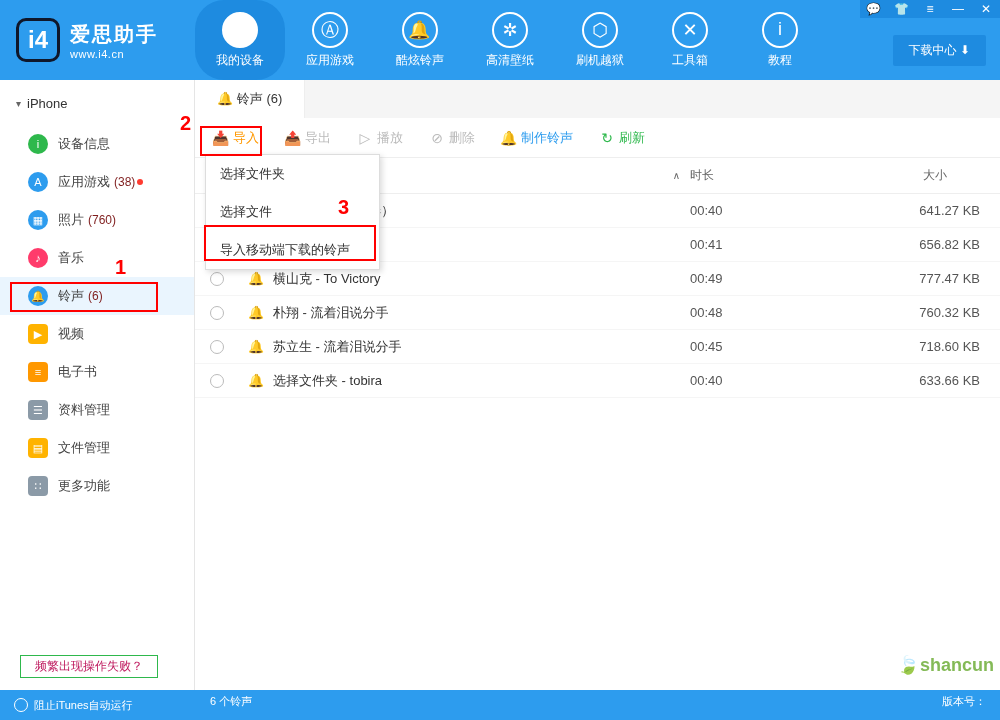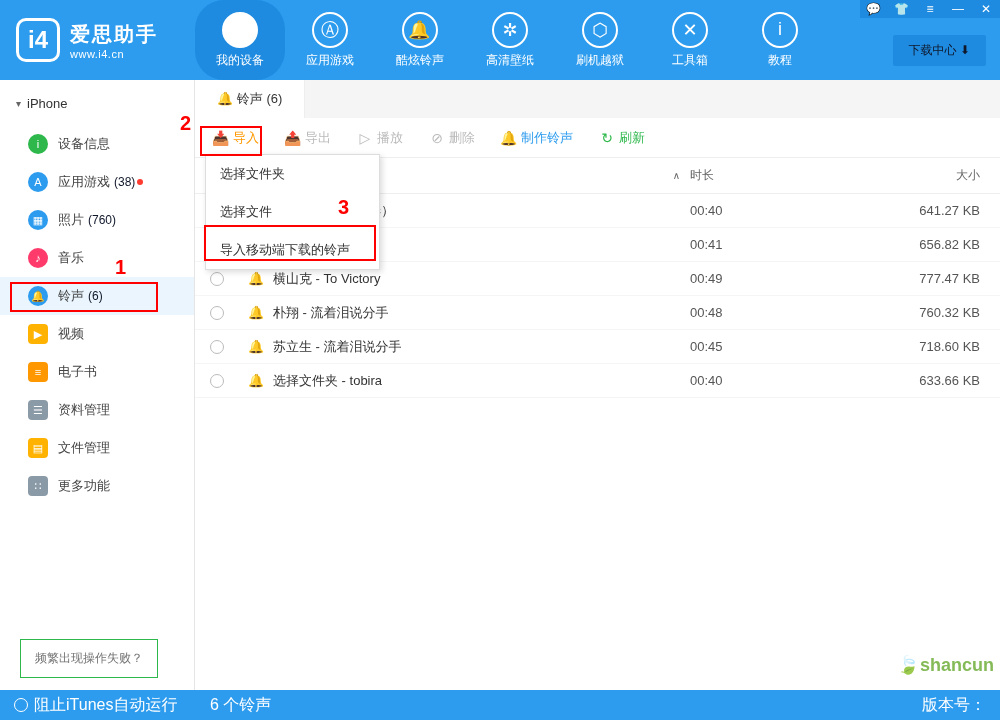--- a/index.html
+++ b/index.html
@@ -1,81 +1,81 @@
 <!DOCTYPE html>
 <html><head>
 <meta charset="utf-8">
 <style>
 * { margin: 0; padding: 0; box-sizing: border-box; font-family: "Microsoft YaHei", Arial, sans-serif; }
 body { width: 1000px; height: 720px; overflow: hidden; background: #fff; position: relative; }
 
 .header { background: #2d9cee; height: 80px; display: flex; align-items: center; position: relative; }
 .logo-area { display: flex; align-items: center; padding: 0 16px; width: 195px; }
-.logo-badge { width: 44px; height: 44px; border: 3px solid #ffffff; border-radius: 10px; display: flex; align-items: center; justify-content: center; color: #fff; font-weight: bold; font-size: 24px; text-align: right; }
+.logo-badge { width: 44px; height: 44px; border: 3px solid #0f172a; border-radius: 10px; display: flex; align-items: center; justify-content: center; color: #fff; font-weight: bold; font-size: 24px; text-align: right; }
 .logo-text { color: #fff; margin-left: 10px; }
 .logo-title { font-size: 20px; font-weight: 700; letter-spacing: 2px; }
 .logo-url { font-size: 11px; letter-spacing: 0.5px; }
 
 .nav { display: flex; height: 80px; }
 .nav-item { width: 90px; height: 80px; display: flex; flex-direction: column; align-items: center; justify-content: center; color: #fff; font-size: 12px; cursor: pointer; }
 .nav-item.active { background: #1e8be0; border-radius: 29px; }
 .nav-icon { width: 36px; height: 36px; border: 2px solid #fff; border-radius: 50%; display: flex; align-items: center; justify-content: center; margin-bottom: 4px; font-size: 18px; }
 .nav-item.active .nav-icon { background: #fff; color: #1e8be0; }
 
 .win-controls { position: absolute; top: 0; right: 0; display: flex; background: #1e8be0; }
 .win-btn { width: 28px; height: 18px; color: #fff; display: flex; align-items: center; justify-content: center; font-size: 12px; cursor: pointer; }
-.download-center { position: absolute; top: 35px; right: 14px; background: #1e8be0; color: #0f172a; padding: 7px 16px; font-size: 12px; border-radius: 2px; cursor: pointer; }
+.download-center { position: absolute; top: 35px; right: 14px; background: #1e8be0; color: #ffffff; padding: 7px 16px; font-size: 12px; border-radius: 2px; cursor: pointer; }
 
 .body { display: flex; height: 610px; }
 .sidebar { width: 195px; border-right: 1px solid #e5e5e5; padding-top: 8px; position: relative; }
 .device-header { padding: 8px 16px; font-size: 13px; color: #333; display: flex; align-items: center; cursor: pointer; }
 .device-header::before { content: "▾"; margin-right: 6px; font-size: 10px; color: #666; }
 .side-list { list-style: none; margin-top: 6px; }
 .side-item { padding: 9px 16px 9px 28px; display: flex; align-items: center; font-size: 13px; color: #444; cursor: pointer; position: relative; }
 .side-item.active { background: #eaf5fe; }
 .side-icon { width: 20px; height: 20px; border-radius: 50%; margin-right: 10px; display: flex; align-items: center; justify-content: center; font-size: 11px; color: #fff; }
 .side-icon.sq { border-radius: 4px; }
-.side-count { color: #0f172a; margin-left: 4px; font-size: 12px; }
+.side-count { color: #7f1d1d; margin-left: 4px; font-size: 12px; }
 .red-dot { width: 6px; height: 6px; background: #ff3b30; border-radius: 50%; margin-left: 2px; vertical-align: top; }
-.faq-btn { position: absolute; bottom: 12px; left: 20px; border: 1px solid #2eb84c; color: #737373; font-size: 12px; padding: 10px 14px; cursor: pointer; }
+.faq-btn { position: absolute; bottom: 12px; left: 20px; border: 1px solid #2eb84c; color: #be185d; font-size: 12px; padding: 2px 14px; cursor: pointer; }
 
 .main { flex: 1; position: relative; background: #f5f5f5; }
 .tab-bar { background: #f5f5f5; height: 38px; display: flex; }
 .tab { background: #fff; padding: 10px 22px; font-size: 13px; color: #333; border-right: 1px solid #eee; }
 .content { background: #fff; position: absolute; top: 38px; left: 0; right: 0; bottom: 0; }
 
 .toolbar { height: 40px; border-bottom: 1px solid #eee; display: flex; align-items: center; padding: 0 12px; gap: 14px; font-size: 13px; }
 .tool-btn { display: flex; align-items: center; gap: 4px; color: #666; cursor: pointer; padding: 4px 6px; }
 .tool-btn.disabled { color: #bbb; }
 .tool-btn.primary { color: #ff9800; }
 .tool-ico { width: 16px; height: 16px; display: inline-flex; align-items: center; justify-content: center; font-size: 14px; }
 
 .table-head { height: 36px; border-bottom: 1px solid #eee; display: flex; align-items: center; font-size: 12px; color: #666; }
 .col-sel { width: 44px; }
 .col-name { flex: 1; padding-left: 8px; }
 .col-dur { width: 200px; }
-.col-size { width: 110px; text-align: right; padding-right: 20px; }
+.col-size { width: 110px; text-align: center; padding-right: 20px; }
 .sort-arrow { font-size: 10px; margin-left: 4px; }
 
 .rows { }
 .row { height: 34px; display: flex; align-items: center; font-size: 13px; color: #333; border-bottom: 1px solid #f5f5f5; }
 .row .sel { width: 44px; display: flex; justify-content: center; }
 .row .sel span { width: 14px; height: 14px; border: 1.5px solid #bbb; border-radius: 50%; display: inline-block; }
 .row .name { flex: 1; display: flex; align-items: center; gap: 8px; padding-left: 8px; }
 .bell-ico { width: 18px; height: 18px; display: inline-flex; align-items: center; justify-content: center; color: #2d9cee; }
 .row .dur { width: 200px; color: #555; }
 .row .size { width: 110px; text-align: right; padding-right: 20px; color: #555; }
 
 .dropdown { position: absolute; top: 36px; left: 10px; width: 175px; background: #fff; border: 1px solid #ddd; box-shadow: 2px 2px 6px rgba(0,0,0,0.15); z-index: 10; }
 .dropdown-item { padding: 10px 14px; font-size: 13px; color: #333; cursor: pointer; }
 
 .annotation { position: absolute; color: #ff0000; font-size: 20px; font-weight: bold; z-index: 20; pointer-events: none; }
 .redbox { position: absolute; border: 2px solid #ff0000; z-index: 19; pointer-events: none; }
 
-.statusbar { position: absolute; bottom: 0; left: 0; right: 0; height: 30px; background: #2d9cee; color: #fff; display: flex; align-items: center; font-size: 16px; padding: 4px 14px; justify-content: space-between; }
+.statusbar { position: absolute; bottom: 0; left: 0; right: 0; height: 30px; background: #2d9cee; color: #fff; display: flex; font-size: 11px; padding: 4px 14px; justify-content: space-between; }
 .status-left { display: flex; align-items: center; gap: 6px; }
 .status-left .circ { width: 14px; height: 14px; border: 1.5px solid #fff; border-radius: 50%; display: inline-block; }
 .status-mid { position: absolute; left: 210px; }
 
 .watermark { position: absolute; right: 6px; bottom: 44px; font-size: 18px; color: #6fae3a; font-weight: bold; opacity: 0.85; z-index: 30; pointer-events: none; margin-left: 19px; }
 .watermark .leaf { color: #8bc34a; }
 </style>
 </head>
 <body>
 

